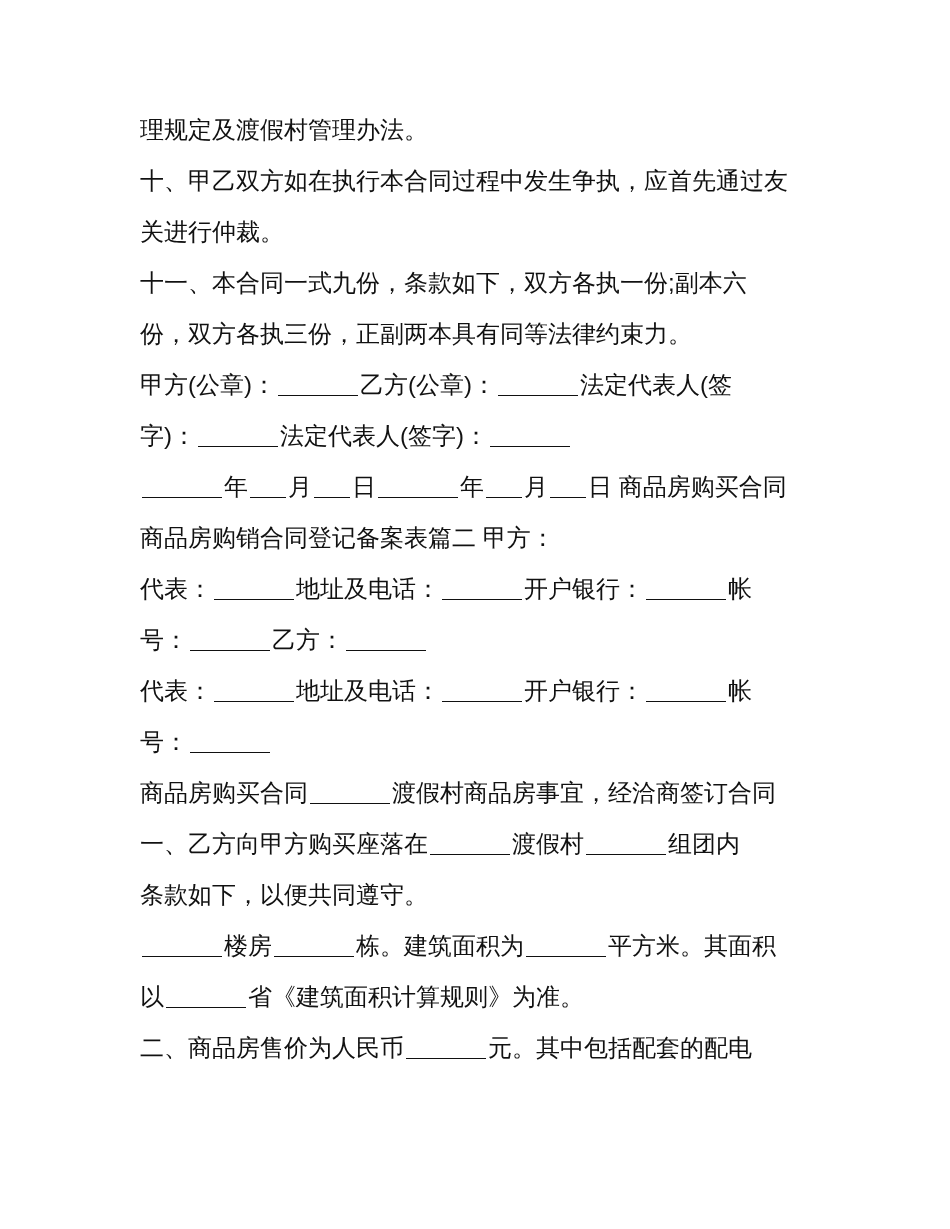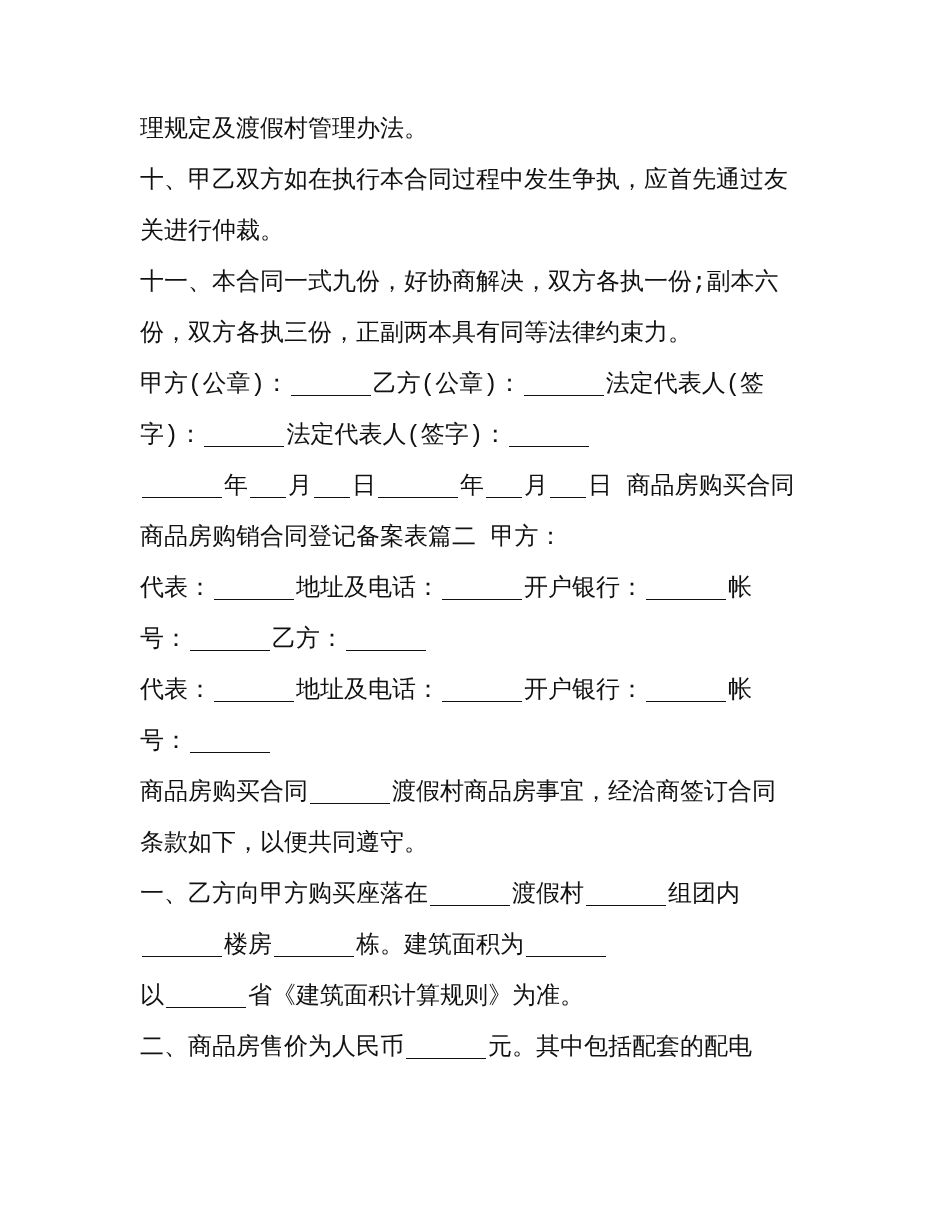--- a/index.html
+++ b/index.html
@@ -1,19 +1,19 @@
 <!DOCTYPE html>
 <html><head>
   <meta charset="utf-8">
   <style>
     html, body { margin: 0; padding: 0; background: #ffffff; }
     body { width: 950px; height: 1229px; position: relative; overflow: hidden; }
     .page {
       position: absolute; left: 140px; top: 104px; width: 700px;
-      font-family: Liberation Mono, monospace;
+      font-family: Liberation Sans, sans-serif;
       font-size: 24px; color: #111111;
     }
     .line { height: 51px; line-height: 51px; white-space: nowrap; display: flex; align-items: center; }
     .blank {
       display: inline-block; border-bottom: 1.5px solid #111; height: 22px;
       margin: 0 2px; vertical-align: baseline;
     }
     .b7 { width: 80px; }
     .b3 { width: 36px; }
     .t { display: inline-block; }
@@ -25,21 +25,21 @@
     <div class="line">
       <span class="t">理规定及渡假村管理办法。</span>
     </div>
     <div class="line">
       <span class="t">十、甲乙双方如在执行本合同过程中发生争执，应首先通过友</span>
     </div>
     <div class="line">
       <span class="t">关进行仲裁。</span>
     </div>
     <div class="line">
-      <span class="t">十一、本合同一式九份，好协商解决，双方各执一份;副本六</span>
+      <span class="t">十一、本合同一式九份，条款如下，双方各执一份;副本六</span>
     </div>
     <div class="line">
       <span class="t">份，双方各执三份，正副两本具有同等法律约束力。</span>
     </div>
     <div class="line">
       <span class="t">甲方(公章)：</span>
       <span class="blank b7"></span>
       <span class="t">乙方(公章)：</span>
       <span class="blank b7"></span>
       <span class="t"> 法定代表人(签</span>
@@ -94,35 +94,36 @@
     <div class="line">
       <span class="t">号：</span>
       <span class="blank b7"></span>
     </div>
     <div class="line">
       <span class="t">商品房购买合同</span>
       <span class="blank b7"></span>
       <span class="t">渡假村商品房事宜，经洽商签订合同</span>
     </div>
     <div class="line">
-      <span class="t">条款如下，以便共同遵守。</span>
-    </div>
-    <div class="line">
       <span class="t">一、乙方向甲方购买座落在</span>
       <span class="blank b7"></span>
       <span class="t">渡假村</span>
       <span class="blank b7"></span>
       <span class="t">组团内</span>
     </div>
     <div class="line">
+      <span class="t">条款如下，以便共同遵守。</span>
+    </div>
+    <div class="line">
       <span class="blank b7"></span>
       <span class="t">楼房</span>
       <span class="blank b7"></span>
       <span class="t">栋。建筑面积为</span>
       <span class="blank b7"></span>
+      <span class="t">平方米。其面积</span>
     </div>
     <div class="line">
       <span class="t">以</span>
       <span class="blank b7"></span>
       <span class="t">省《建筑面积计算规则》为准。</span>
     </div>
     <div class="line">
       <span class="t">二、商品房售价为人民币</span>
       <span class="blank b7"></span>
       <span class="t">元。其中包括配套的配电</span>

